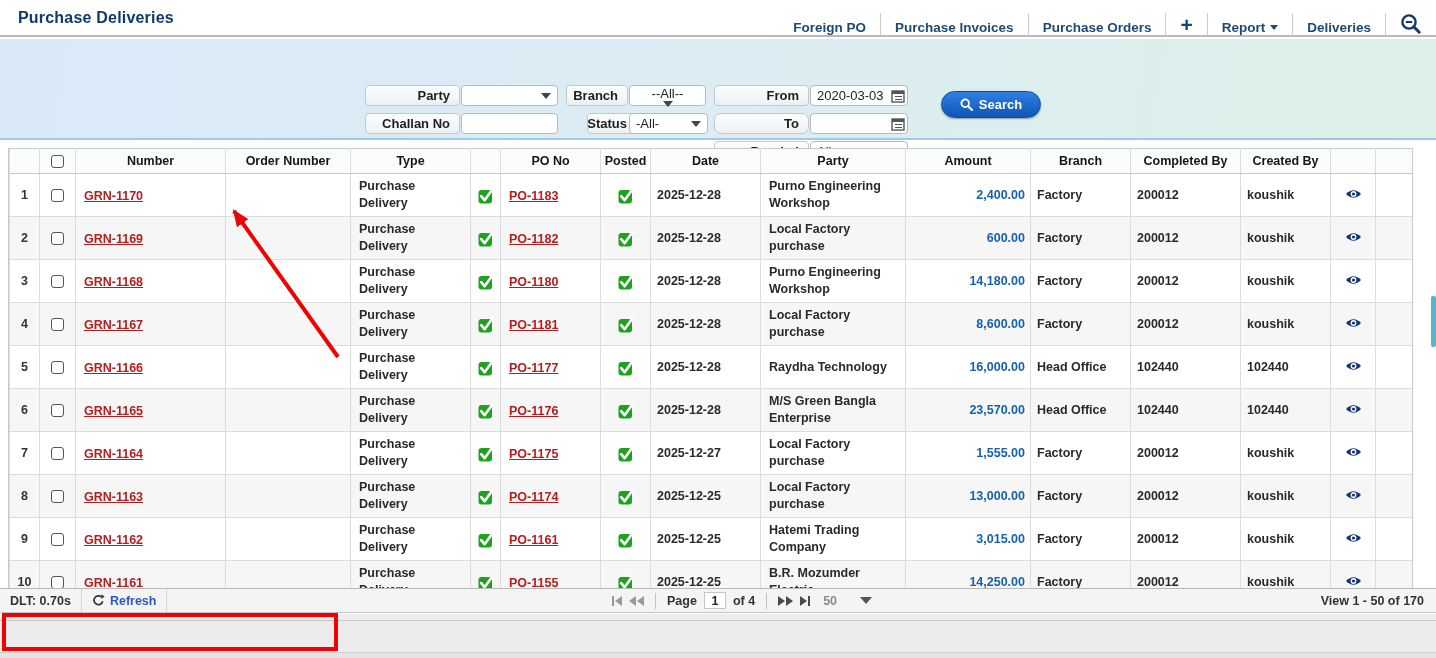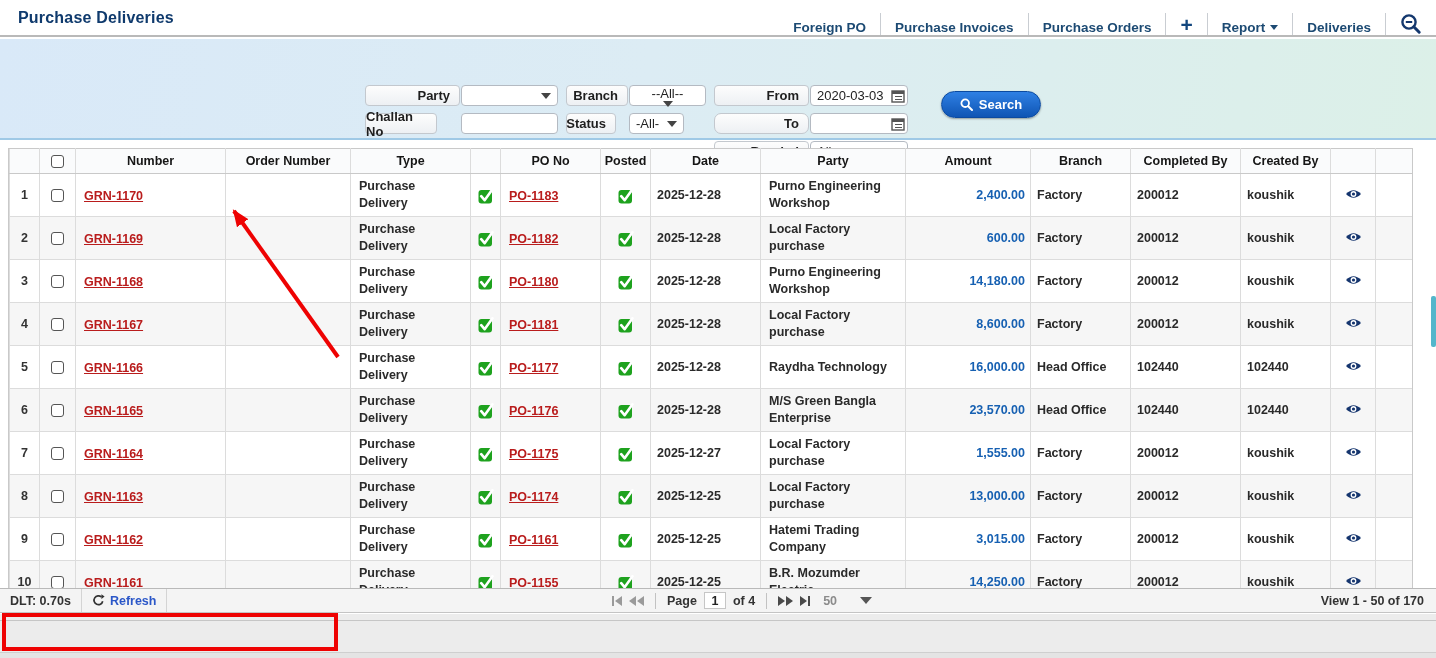--- a/index.html
+++ b/index.html
@@ -122,33 +122,33 @@
     </div>
   </div>
 
   <div class="filterbar">
     <div class="flabel" style="left:365px; top:46px; width:95px;">Party</div>
     <div class="ffield fselect" style="left:461px; top:46px; width:97px;">
       <span></span>
         <span class="sel-caret"></span>
     </div>
 
-    <div class="flabel" style="left:365px; top:74px; width:72px;">Challan No</div>
+    <div class="flabel" style="left:365px; top:74px; width:95px;">Challan No</div>
     <div class="ffield" style="left:461px; top:74px; width:97px;">
       <input value="" style="">
     </div>
 
     <div class="flabel" style="left:566px; top:46px; width:62px;">Branch</div>
     <div class="ffield fselect" style="left:629px; top:46px; width:77px;flex-direction:column;">
       <span>--All--</span>
         <span class="sel-caret"></span>
     </div>
 
-    <div class="flabel" style="left:566px; top:74px; width:50px;">Status</div>
-    <div class="ffield fselect" style="left:629px; top:74px; width:55px;">
+    <div class="flabel" style="left:587px; top:74px; width:50px;">Status</div>
+    <div class="ffield fselect" style="left:629px; top:74px; width:79px;">
       <span>-All-</span>
         <span class="sel-caret"></span>
     </div>
 
     <div class="flabel" style="left:714px; top:46px; width:95px;">From</div>
     <div class="ffield" style="left:810px; top:46px; width:98px;">
       <input style="width: 74px;" value="2020-03-03">
       <svg class="cal-icon" width="14" height="14" viewBox="0 0 14 14">
         <rect x="1" y="2" width="12" height="11" fill="none" stroke="#555" stroke-width="1.4"></rect>
         <rect x="1" y="2" width="12" height="3" fill="#555"></rect>

